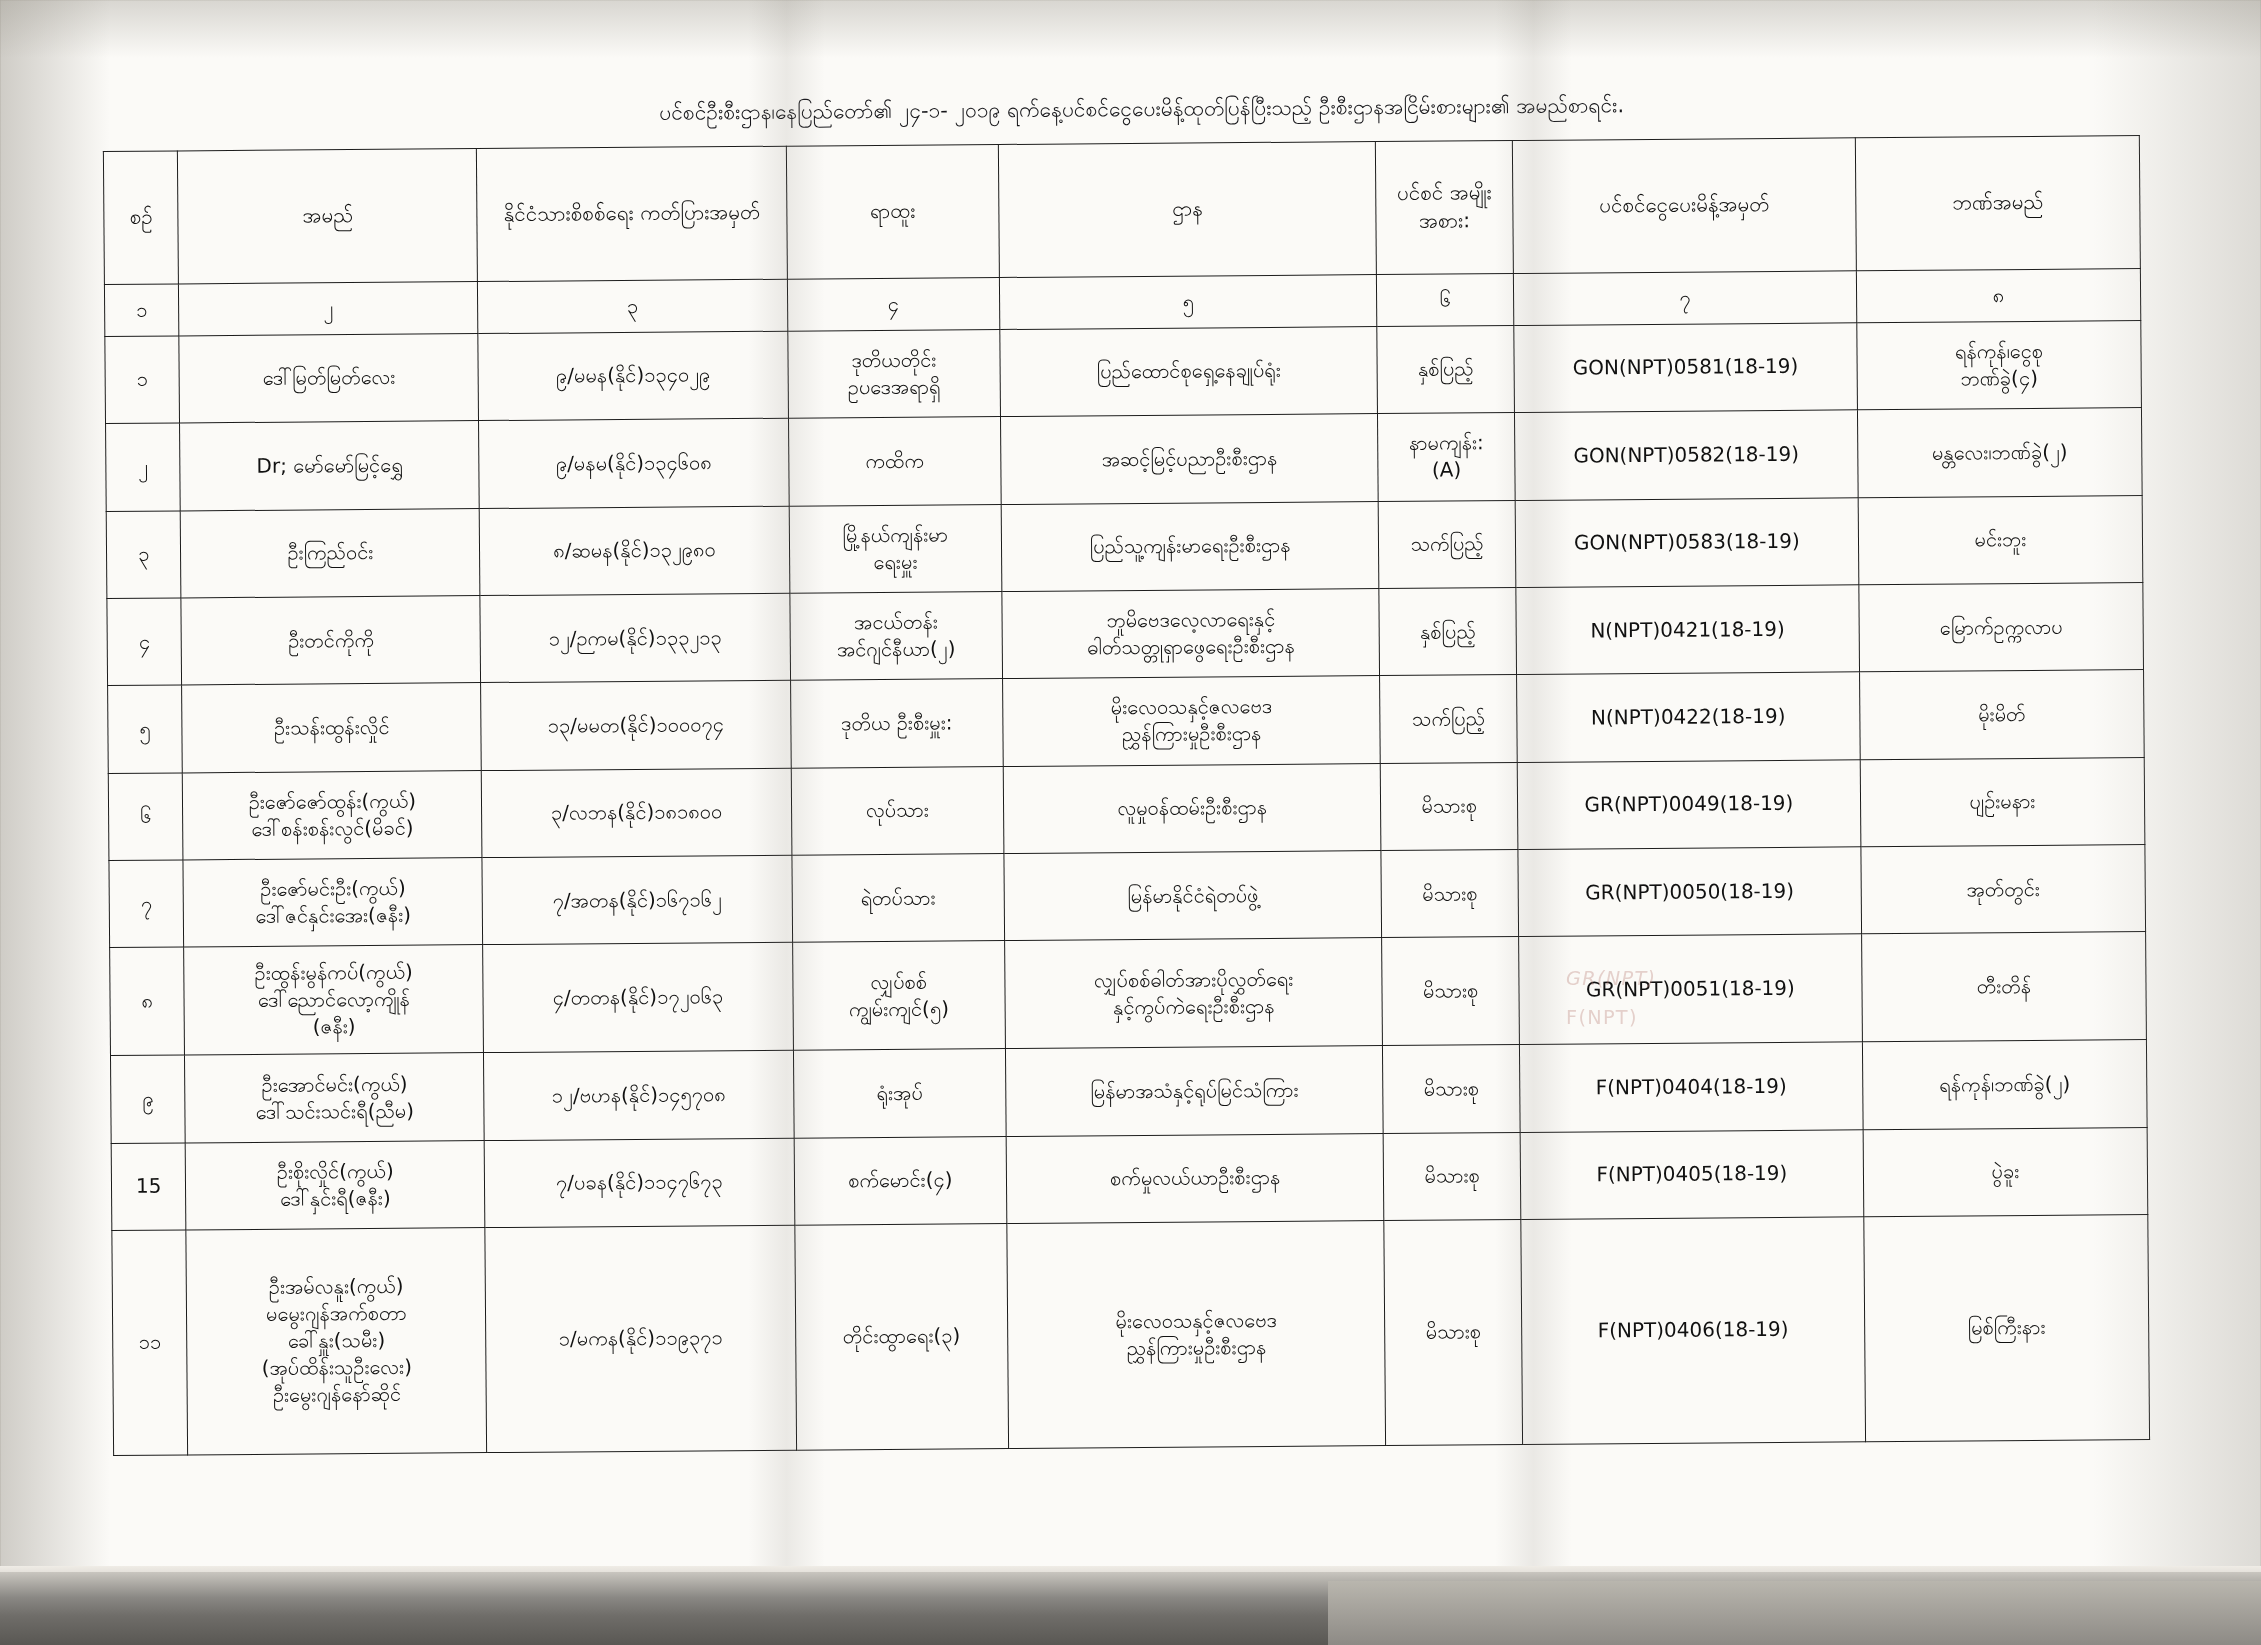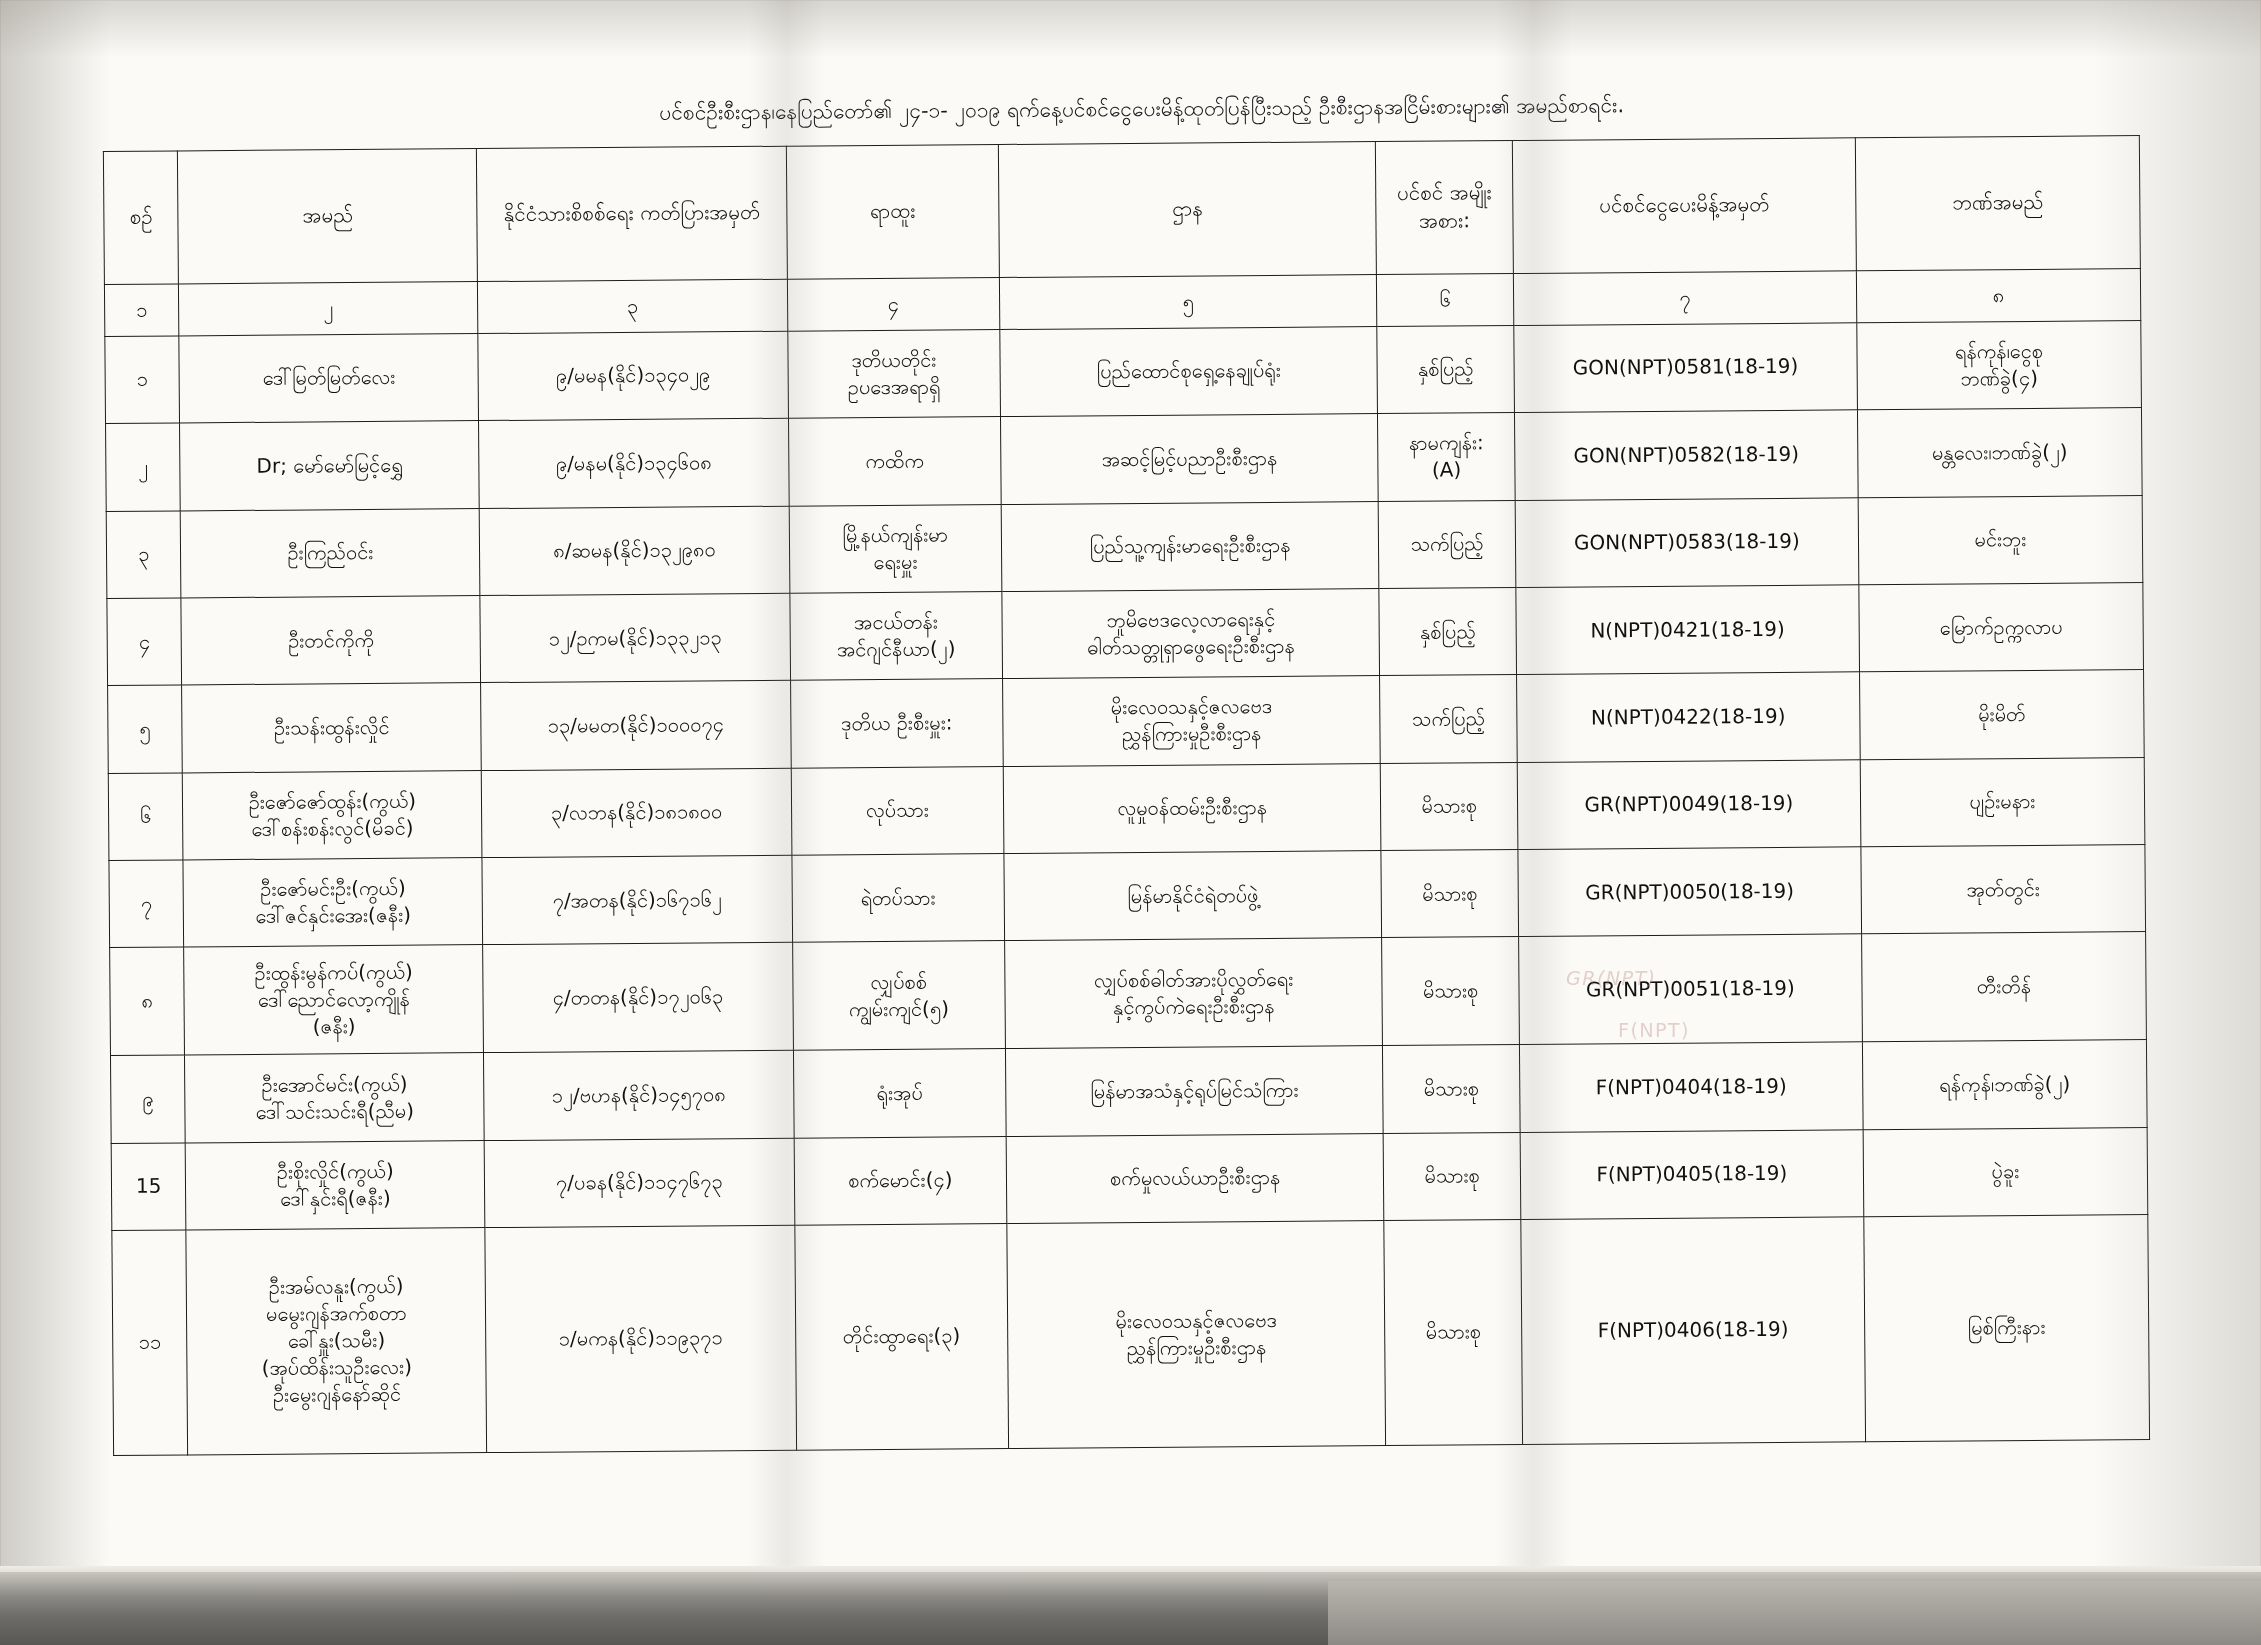--- a/index.html
+++ b/index.html
@@ -438,21 +438,21 @@
           <td>
             <span class="multi">မြစ်ကြီးနား</span>
           </td>
         </tr>
 
       </tbody>
     </table>
   </div>
 
   <div class="bleed" style="left:1566px; top:967px;font-style:italic;">GR(NPT)</div>
-  <div class="bleed" style="left:1618px; top:1006px;margin-top:13px;">F(NPT)</div>
+  <div class="bleed" style="left:1566px; top:1006px;">F(NPT)</div>
   <div class="shade-left"></div>
   <div class="shade-top"></div>
   <div class="shade-right"></div>
   <div class="crease" style="left:748px;"></div>
   <div class="crease" style="left:1495px;"></div>
   <div class="sheet-edge"></div>
   <div class="sheet-shadow-bottom"></div>
   <div class="corner-fold"></div>
 </div>
 

